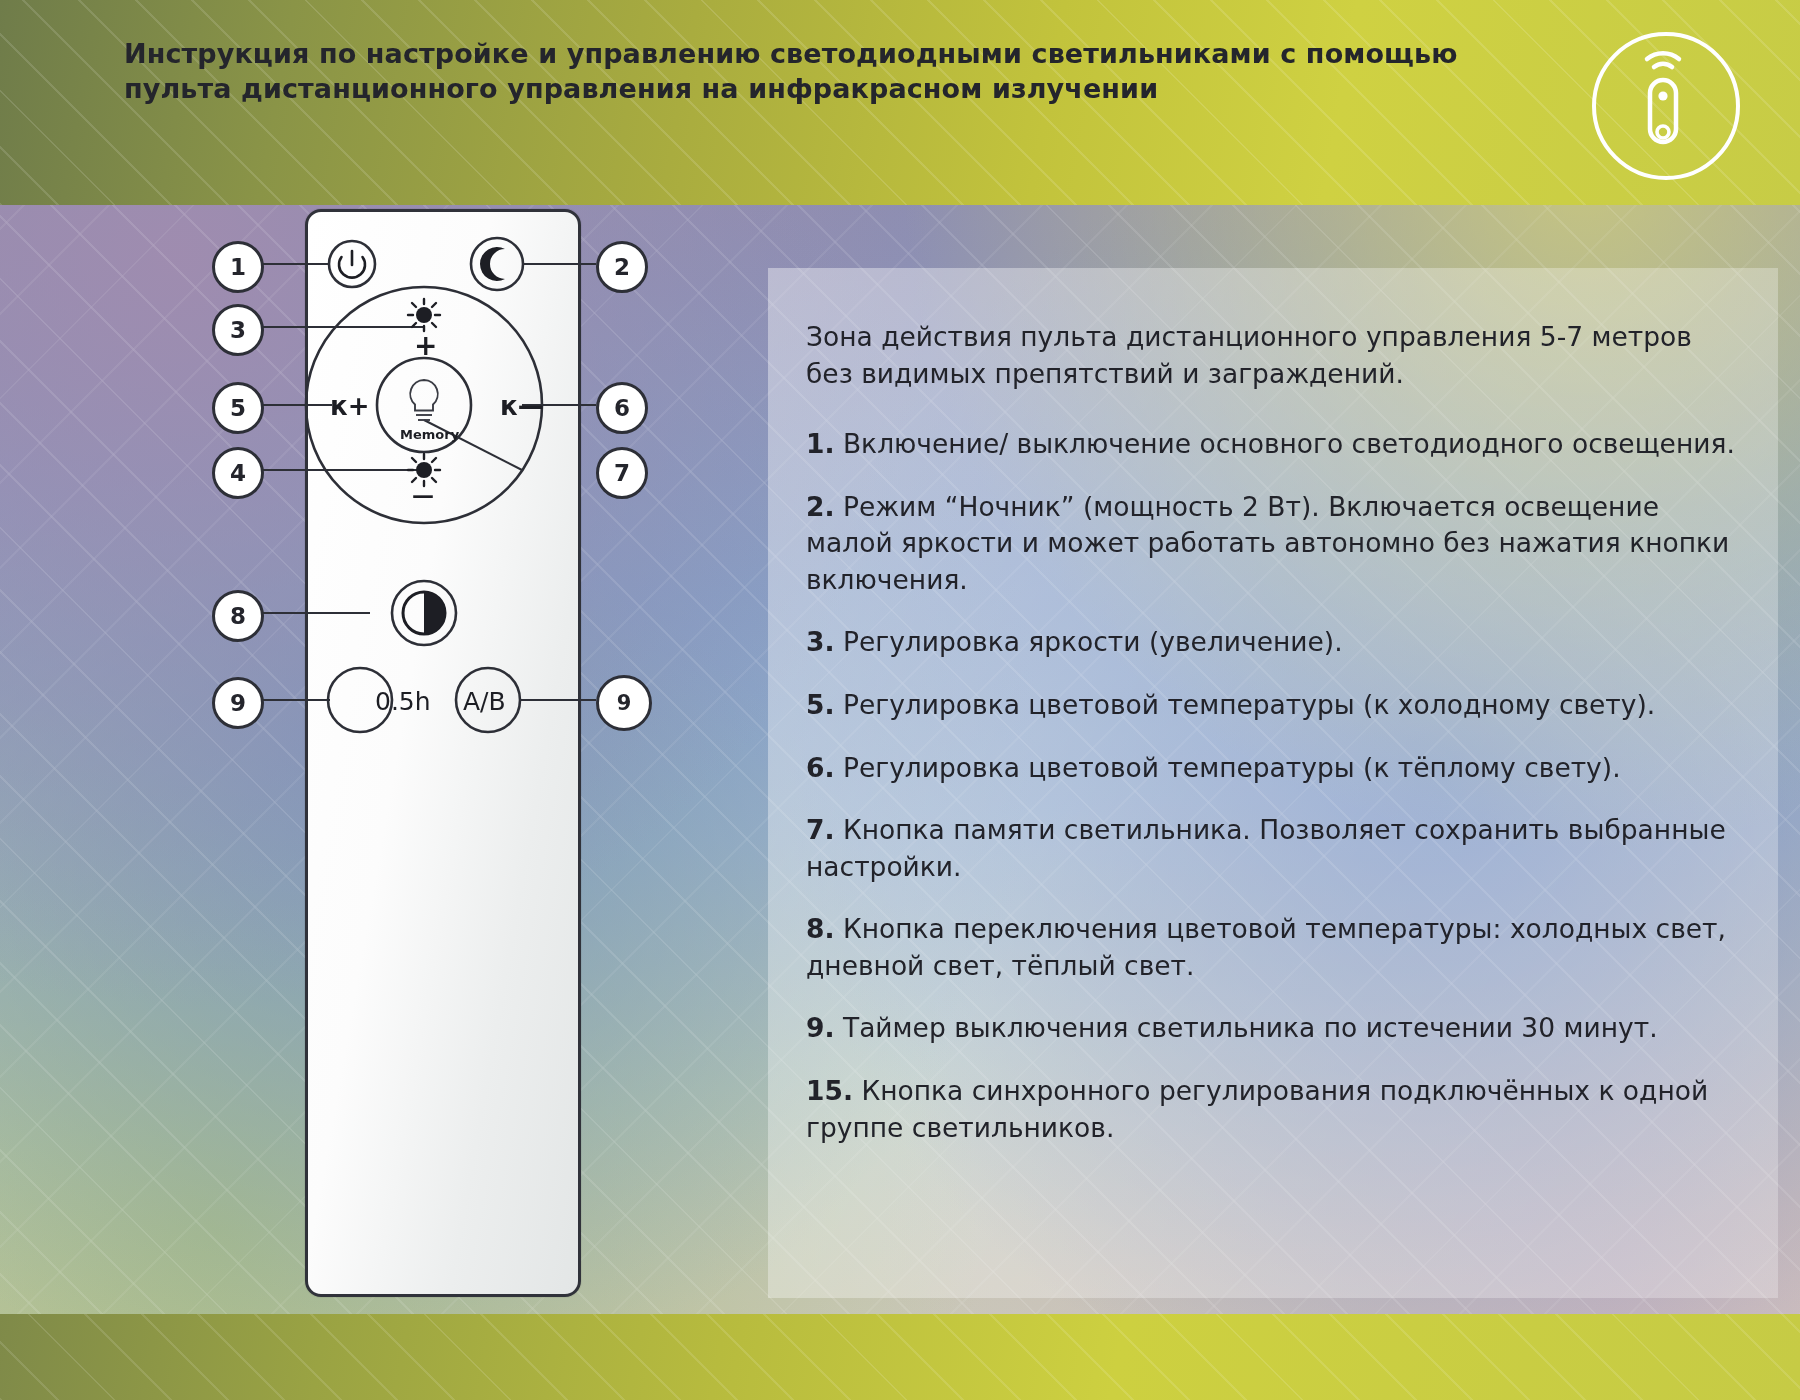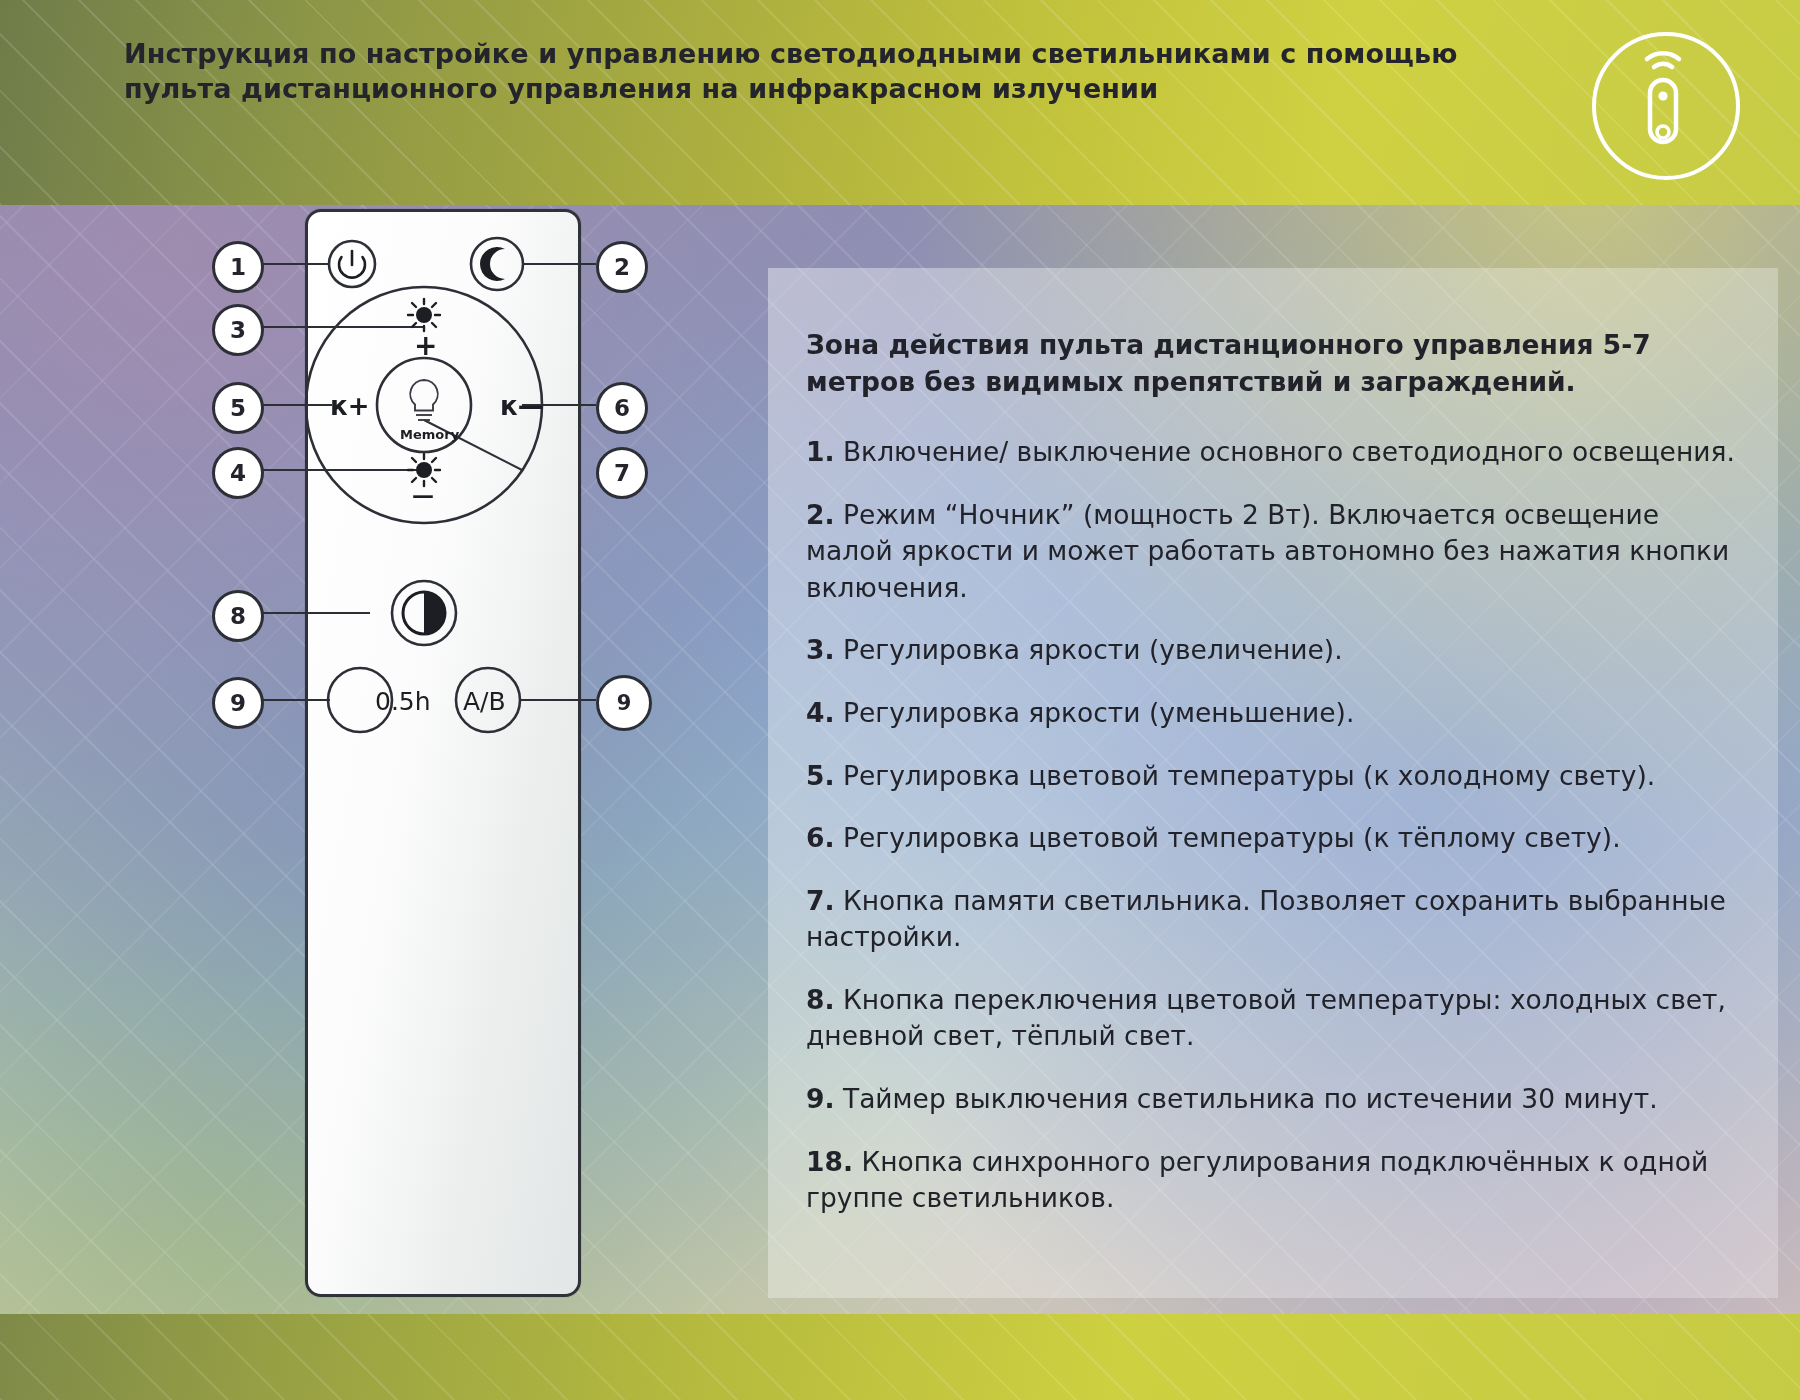--- a/index.html
+++ b/index.html
@@ -80,21 +80,21 @@
   }
   .cnum.wide{width:50px;height:50px;font-size:21px;}
   .btn-lbl{position:absolute;color:#1d1e24;font-weight:bold;}
   
   .panel{
     position:absolute;left:768px;top:268px;width:1010px;height:1030px;
     background:linear-gradient(115deg, rgba(255,255,255,.40) 0%, rgba(255,255,255,.30) 45%, rgba(255,255,255,.26) 100%);
   }
   .panel-inner{position:absolute;left:38px;top:46px;width:930px;}
   .lead{
-    margin:12px 0 34px 0;color:#22232a;font-size:26.5px;line-height:1.40;font-weight:bold;
+    margin:4px 0 34px 0;color:#22232a;font-size:26.5px;line-height:1.40;
   }
   .item{margin:0 0 26px 0;color:#22232a;font-size:26.5px;line-height:1.38;}
   .item b{font-weight:bold;}
 </style>
 </head>
 <body>
 
 <div class="page">
   <div class="bg"></div>
   <div class="bg-lines"></div>
@@ -204,26 +204,25 @@
     <div class="cnum wide" style="left:596px;top:470px;">9</div>
   </div>
 
   <div class="panel">
     <div class="panel-inner">
       <p class="lead">Зона действия пульта дистанционного управления 5-7 метров без видимых препятствий и заграждений.</p>
 
       <p class="item"><b>1.</b><span> Включение/ выключение основного светодиодного освещения.</span></p>
       <p class="item"><b>2.</b><span> Режим “Ночник” (мощность 2 Вт). Включается освещение малой яркости и может работать автономно без нажатия кнопки включения.</span></p>
       <p class="item"><b>3.</b><span> Регулировка яркости (увеличение).</span></p>
-      <p class="item"><b>4.</b><span> Регулировка яркости (уменьшение).</span></p>
       <p class="item"><b>5.</b><span> Регулировка цветовой температуры (к холодному свету).</span></p>
       <p class="item"><b>6.</b><span> Регулировка цветовой температуры (к тёплому свету).</span></p>
       <p class="item"><b>7.</b><span> Кнопка памяти светильника. Позволяет сохранить выбранные настройки.</span></p>
       <p class="item"><b>8.</b><span> Кнопка переключения цветовой температуры: холодных свет, дневной свет, тёплый свет.</span></p>
       <p class="item"><b>9.</b><span> Таймер выключения светильника по истечении 30 минут.</span></p>
-      <p class="item"><b>18.</b><span> Кнопка синхронного регулирования подключённых к одной группе светильников.</span></p>
+      <p class="item"><b>15.</b><span> Кнопка синхронного регулирования подключённых к одной группе светильников.</span></p>
     </div>
   </div>
 
   <div class="footer">
     <div class="hlines"></div>
   </div>
 </div>
 
 </body></html>

